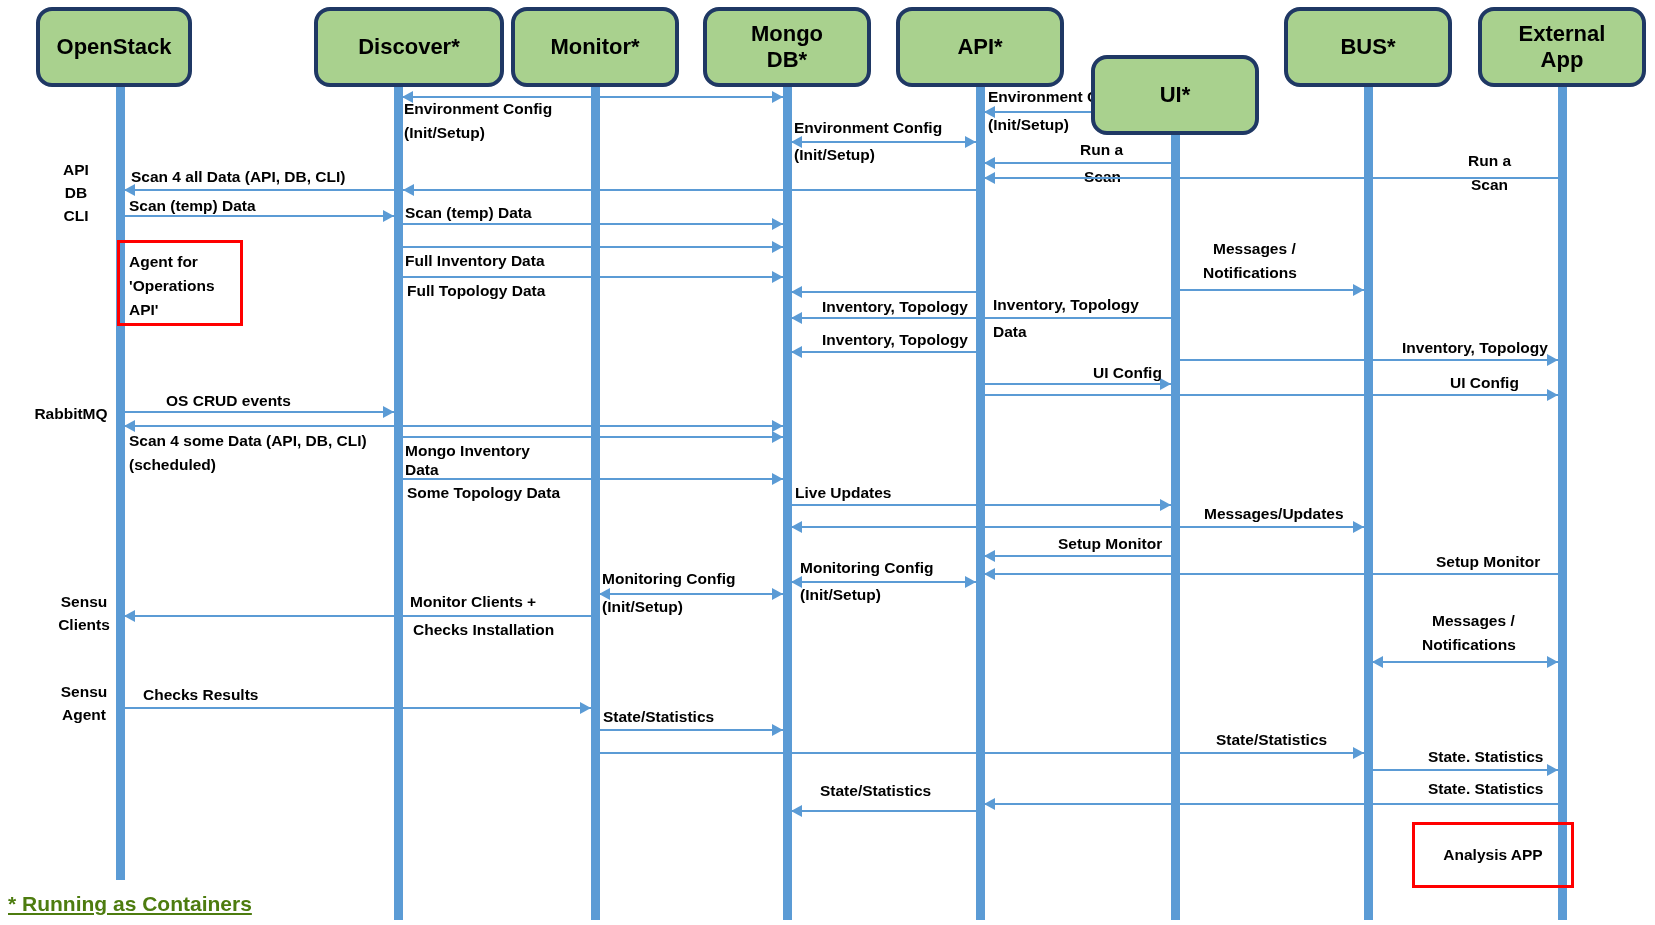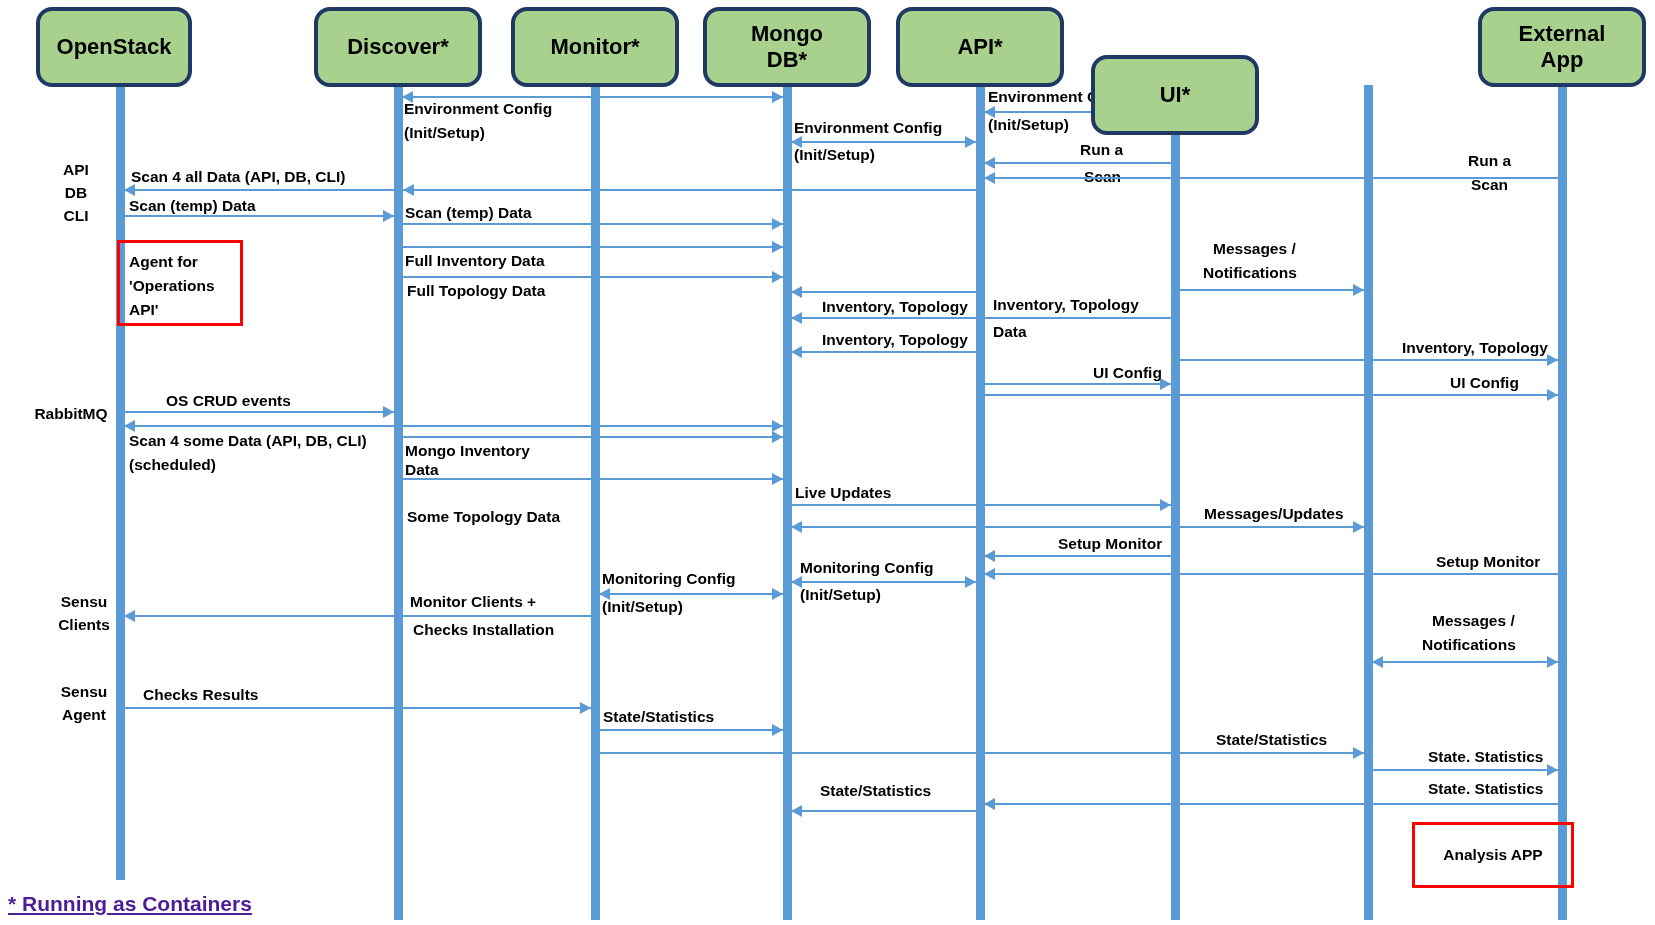--- a/index.html
+++ b/index.html
@@ -14,21 +14,21 @@
   .head-left{border-width:6px 11px 6px 0;border-color:transparent #5b9bd5 transparent transparent;}
   .head-right{border-width:6px 0 6px 11px;border-color:transparent transparent transparent #5b9bd5;}
   .msg-label{position:absolute;font-weight:bold;font-size:15.5px;line-height:19px;
              color:#000;white-space:pre;}
   .side-label{position:absolute;font-weight:bold;font-size:15.5px;color:#000;text-align:center;}
   .side-label .ln{line-height:23px;white-space:nowrap;text-align:center;}
   .note{position:absolute;border:3.5px solid #ff0000;box-sizing:border-box;background:transparent;
         font-weight:bold;font-size:15.5px;color:#000;padding:7px 9px;}
   .note .ln{line-height:24px;white-space:nowrap;}
   .note.center{display:flex;align-items:center;justify-content:center;padding:0;}
-  .footnote{position:absolute;left:8px;top:892px;font-weight:bold;font-size:21px;color:#4c1d95;
+  .footnote{position:absolute;left:8px;top:892px;font-weight:bold;font-size:21px;color:#4d7c0f;
             text-decoration:underline;white-space:nowrap;}
 </style>
 </head>
 <body>
 
 <div id="stage">
   <div class="footnote">* Running as Containers</div>
 <div class="lifeline" style="left: 115.5px; top: 85px; height: 795px;"></div>
     <div class="lifeline" style="left: 393.5px; top: 85px; height: 835px;"></div>
     <div class="lifeline" style="left: 590.5px; top: 85px; height: 835px;"></div>
@@ -106,21 +106,21 @@
     <div class="head head-left" style="left: 124px; top: 420px;"></div>
     <div class="head head-right" style="left: 772px; top: 420px;"></div>
     <div class="msg-label" style="left: 129px; top: 431px;">Scan 4 some Data (API, DB, CLI)</div>
     <div class="msg-label" style="left: 129px; top: 455px;">(scheduled)</div>
     <div class="msg-line" style="left: 402px; top: 436px; width: 381px;"></div>
     <div class="head head-right" style="left: 772px; top: 431px;"></div>
     <div class="msg-label" style="left: 405px; top: 441px;">Mongo Inventory</div>
     <div class="msg-label" style="left: 405px; top: 460px;">Data</div>
     <div class="msg-line" style="left: 402px; top: 478px; width: 381px;"></div>
     <div class="head head-right" style="left: 772px; top: 473px;"></div>
-    <div class="msg-label" style="left: 407px; top: 483px; margin-top: 24px;">Some Topology Data</div>
+    <div class="msg-label" style="left: 407px; top: 483px;">Some Topology Data</div>
     <div class="msg-line" style="left: 791px; top: 504px; width: 380px;"></div>
     <div class="head head-right" style="left: 1160px; top: 499px;"></div>
     <div class="msg-label" style="left: 795px; top: 483px;">Live Updates</div>
     <div class="msg-line" style="left: 791px; top: 526px; width: 573px;"></div>
     <div class="head head-left" style="left: 791px; top: 521px;"></div>
     <div class="head head-right" style="left: 1353px; top: 521px;"></div>
     <div class="msg-label" style="left: 1204px; top: 504px;">Messages/Updates</div>
     <div class="msg-line" style="left: 984px; top: 555px; width: 187px;"></div>
     <div class="head head-left" style="left: 984px; top: 550px;"></div>
     <div class="msg-label" style="left: 1058px; top: 534px;">Setup Monitor</div>
@@ -176,35 +176,38 @@
       <div class="ln">Sensu</div>
       <div class="ln">Clients</div>
     </div>
     <div class="side-label" style="left: 48px; top: 680px; width: 72px;">
       <div class="ln">Sensu</div>
       <div class="ln">Agent</div>
     </div>
     <div class="actor" style="left: 36px; width: 156px;">
       <div class="ln">OpenStack</div>
     </div>
-    <div class="actor" style="left: 314px; width: 168px;">
+    <div class="actor" style="left: 314px; width: 190px;">
       <div class="ln">Discover*</div>
     </div>
     <div class="actor" style="left: 511px; width: 168px;">
       <div class="ln">Monitor*</div>
     </div>
     <div class="actor" style="left: 703px; width: 168px;">
       <div class="ln">Mongo</div>
       <div class="ln">DB*</div>
     </div>
     <div class="actor" style="left: 896px; width: 168px;">
       <div class="ln">API*</div>
     </div>
     <div class="actor" style="left: 1091px; width: 168px; margin-top: 48px;">
       <div class="ln">UI*</div>
+    </div>
+    <div class="actor" style="left: 1284px; width: 168px;">
+      <div class="ln">BUS*</div>
     </div>
     <div class="actor" style="left: 1478px; width: 168px;">
       <div class="ln">External</div>
       <div class="ln">App</div>
     </div>
     <div class="note" style="left: 117px; top: 240px; width: 126px; height: 86px;">
       <div class="ln">Agent for</div>
       <div class="ln">'Operations</div>
       <div class="ln">API'</div>
     </div>

